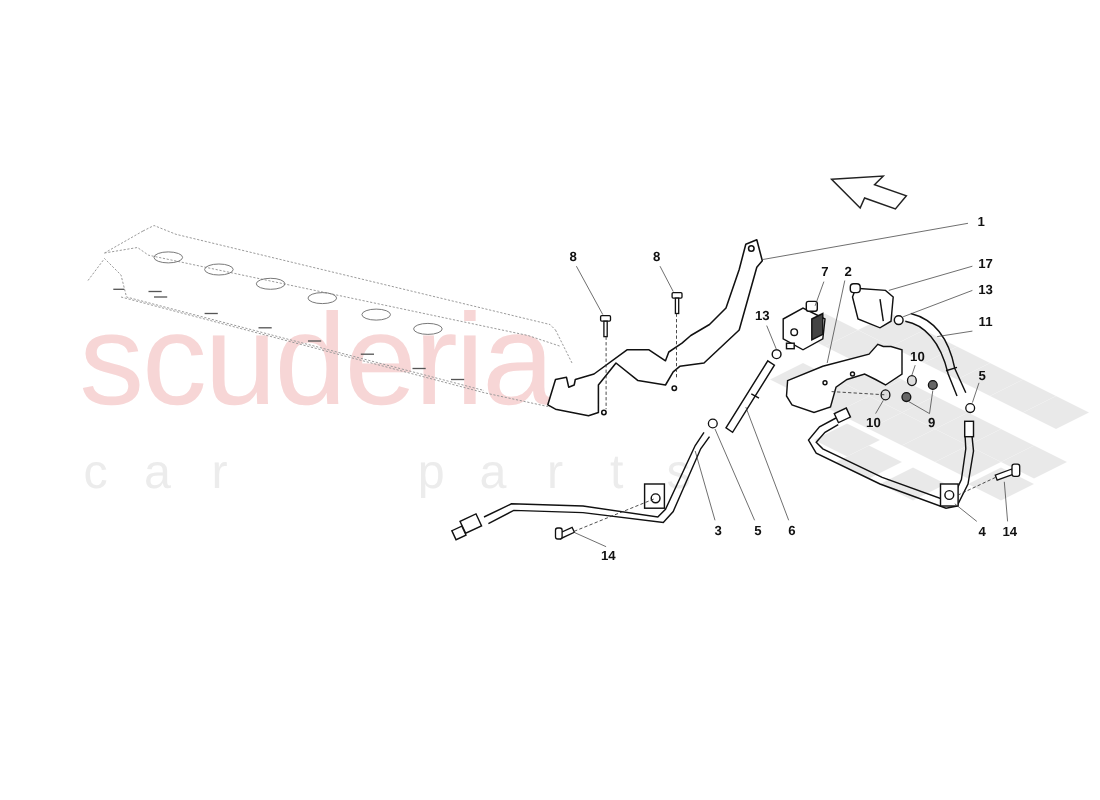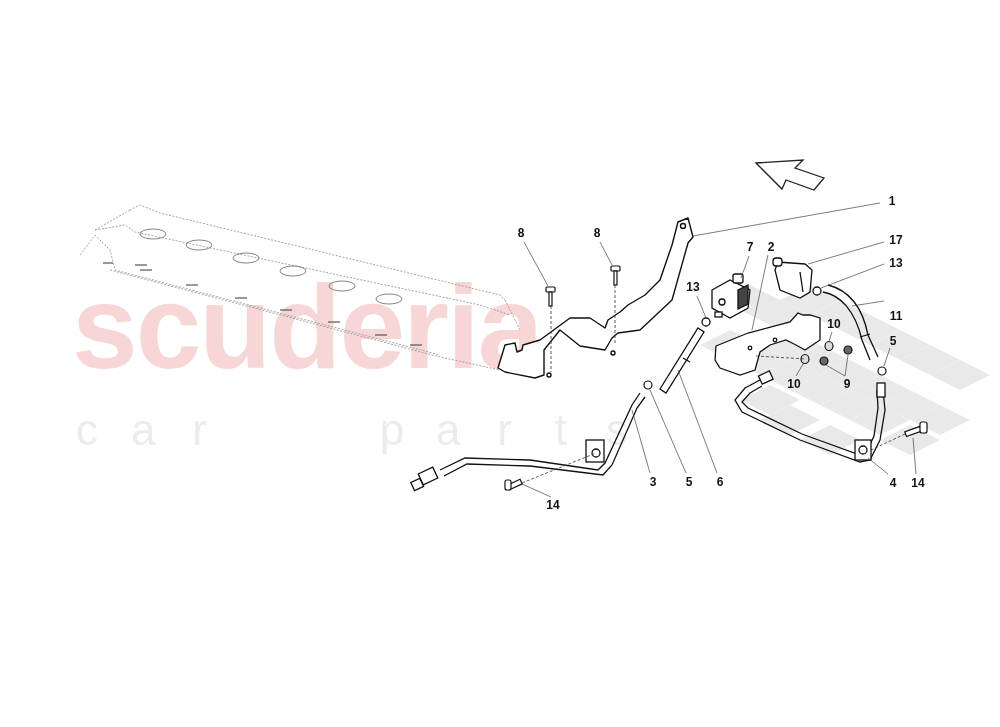--- a/index.html
+++ b/index.html
@@ -1,18 +1,18 @@
 <!DOCTYPE html>
 <html><head>
 <meta charset="utf-8">
 <style>
   html, body { margin:0; padding:0; background:#ffffff; }
   body { width:1000px; height:727px; position:relative; overflow:hidden; font-family:"Liberation Sans", sans-serif; }
   .canvas { position:absolute; left:0; top:0; width:1000px; height:727px; }
-  .wm-main { position:absolute; left:72px; top:268px; font-family:"Liberation Sans", sans-serif; font-weight:bold; font-size:118px; letter-spacing:-2px; color:#f7d6d6; line-height:1; z-index:1; }
+  .wm-main { position:absolute; left:72px; top:268px; font-family:"Liberation Sans", sans-serif; font-weight:normal; font-size:118px; letter-spacing:-2px; color:#f7d6d6; line-height:1; z-index:1; }
   .wm-sub { position:absolute; left:72px; top:408px; width:560px; display:flex; justify-content:space-between; font-family:"Liberation Sans", sans-serif; font-size:44px; color:#ececec; line-height:1; z-index:1; }
   .wm-sub span { display:inline-block; width:30px; text-align:center; }
   .wm-sub .gap { width:110px; }
   svg.drawing { position:absolute; left:0; top:0; z-index:2; }
   .callout { position:absolute; z-index:3; font-family:"Liberation Sans", sans-serif; font-weight:bold; font-size:12px; color:#111; line-height:1; transform:translate(-50%,-50%); }
 </style>
 </head>
 <body>
 
 <div class="canvas">
@@ -217,19 +217,19 @@
   <div class="callout" style="left:893px;top:483px">4</div>
   <div class="callout" style="left:689px;top:482px">5</div>
   <div class="callout" style="left:893px;top:341px">5</div>
   <div class="callout" style="left:720px;top:482px">6</div>
   <div class="callout" style="left:750px;top:247px">7</div>
   <div class="callout" style="left:521px;top:233px">8</div>
   <div class="callout" style="left:597px;top:233px">8</div>
   <div class="callout" style="left:847px;top:384px">9</div>
   <div class="callout" style="left:834px;top:324px">10</div>
   <div class="callout" style="left:794px;top:384px">10</div>
-  <div class="callout" style="left:896px;top:316px">11</div>
+  <div class="callout" style="left:896px;top:292px">11</div>
   <div class="callout" style="left:896px;top:240px">17</div>
   <div class="callout" style="left:896px;top:263px">13</div>
   <div class="callout" style="left:693px;top:287px">13</div>
   <div class="callout" style="left:553px;top:505px">14</div>
   <div class="callout" style="left:918px;top:483px">14</div>
 </div>
 
 </body></html>

